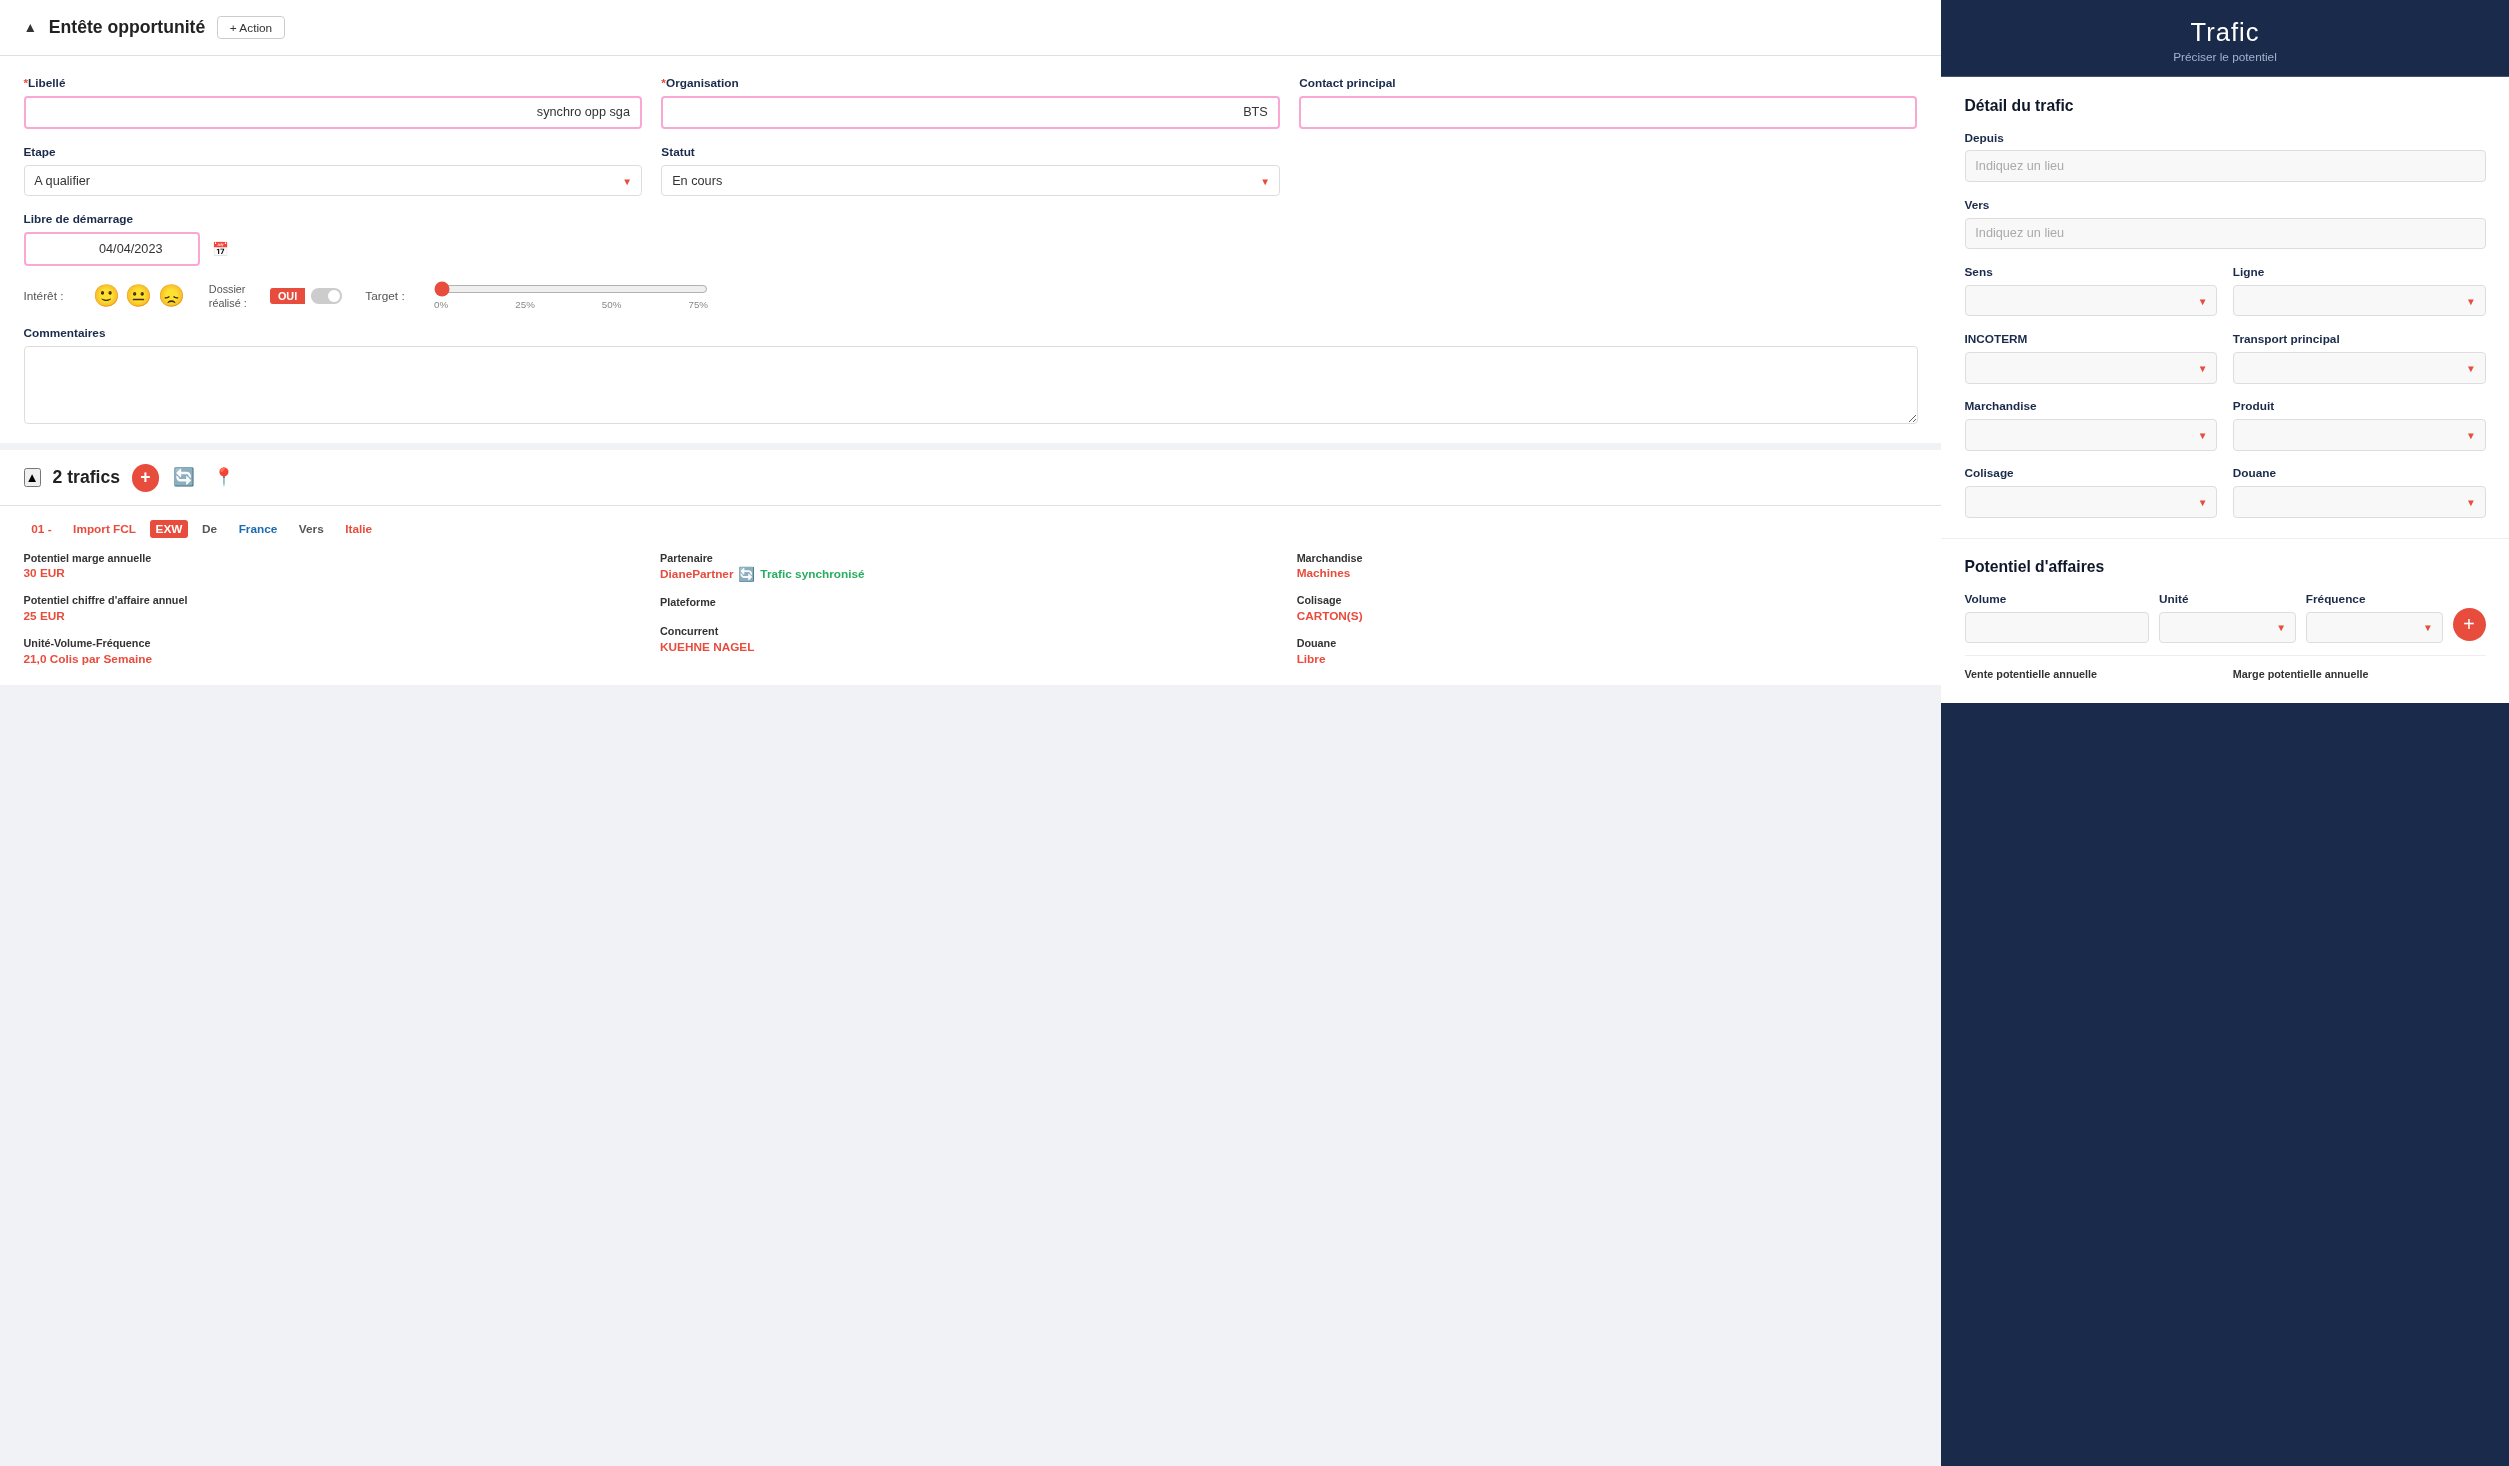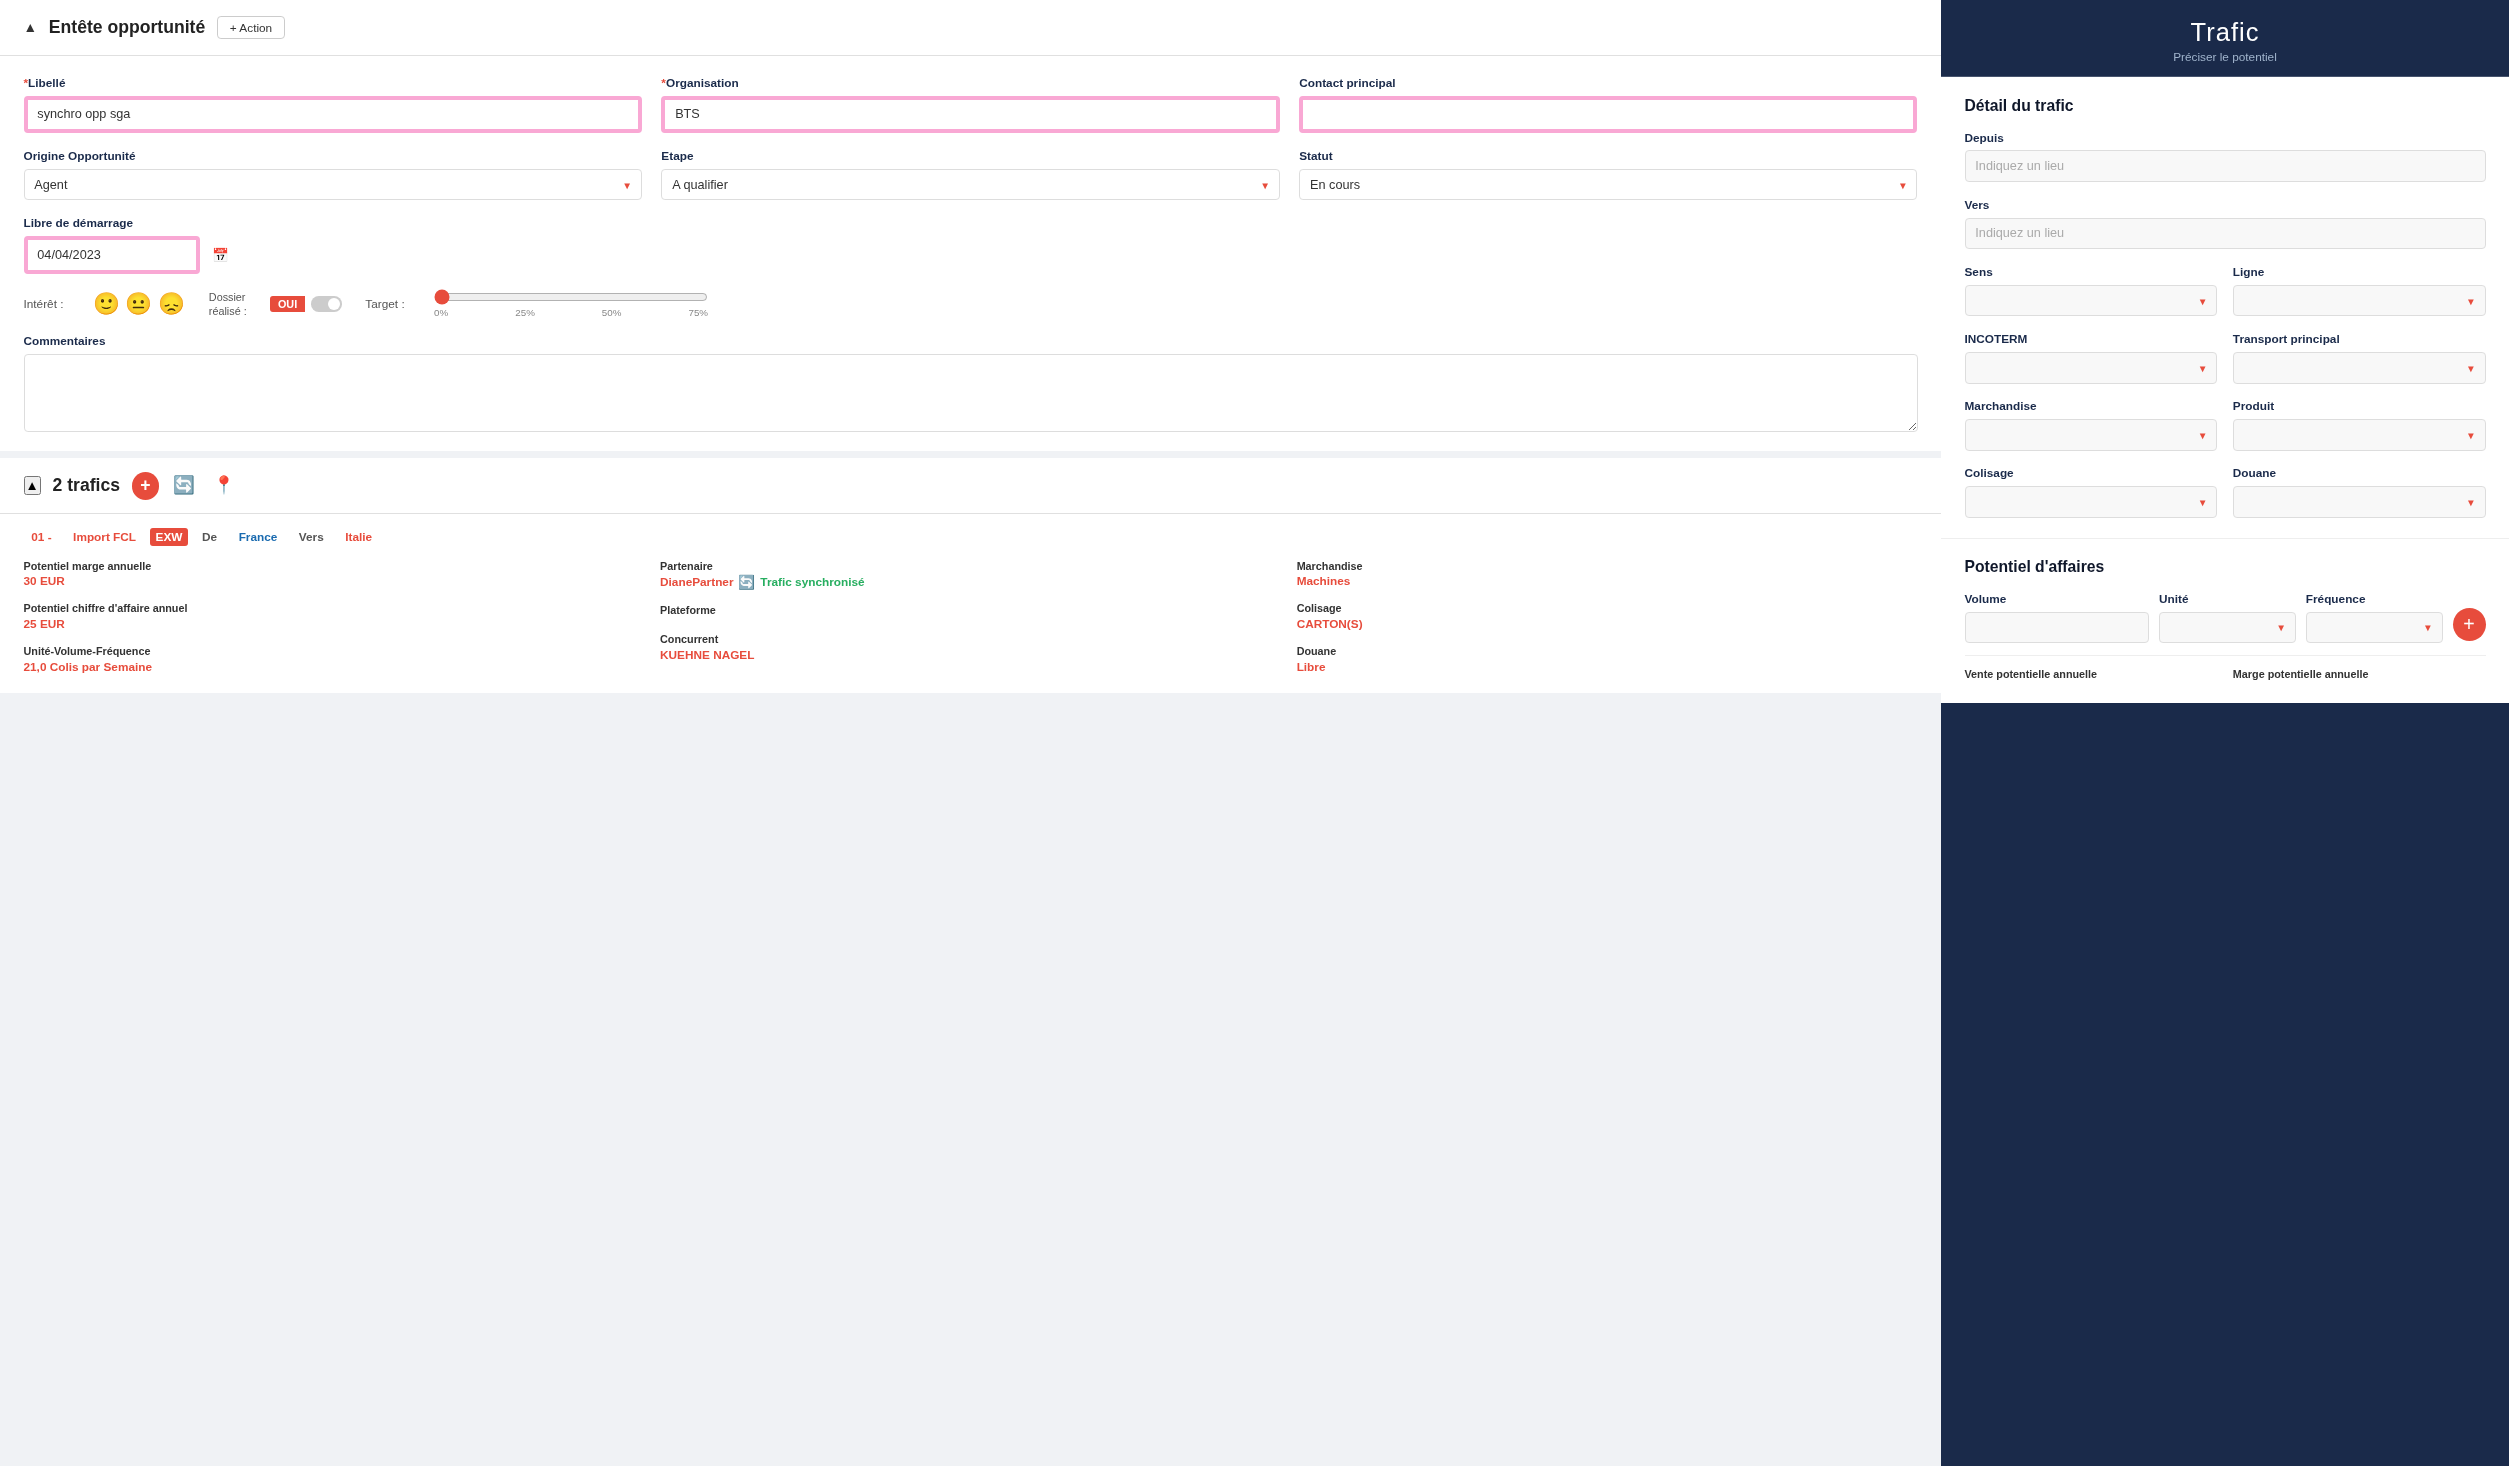--- a/index.html
+++ b/index.html
@@ -214,26 +214,27 @@
       font-size: 11.8px;
       font-weight: 600;
       color: #1a2a4a;
     }
 
     .form-field label .required {
       color: #e74c3c;
     }
 
     .form-field input[type="text"] {
-      border: 4px solid #f9a8d4;
+      border: 2px solid #f9a8d4;
       border-radius: 3.9px;
       padding: 7.8px 9.8px;
       font-size: 12.7px;
       color: #333;
       outline: none;
+      text-align: right;
     }
 
     .form-field .input-with-icon {
       position: relative;
     }
 
     .form-field .input-with-icon input {
       width: 100%;
       padding-right: 35px;
     }
@@ -516,28 +517,20 @@
         <input type="text" value="BTS" style="">
       </div>
       <div class="form-field">
         <label>Contact principal</label>
         <input type="text" style="">
       </div>
     </div>
 
     <div class="form-row cols-3">
       <div class="form-field">
-        <label>Origine Opportunité</label>
-        <div class="form-select-wrap">
-          <select class="form-select">
-            <option>Agent</option>
-          </select>
-        </div>
-      </div>
-      <div class="form-field">
         <label>Etape</label>
         <div class="form-select-wrap">
           <select class="form-select">
             <option>A qualifier</option>
           </select>
         </div>
       </div>
       <div class="form-field">
         <label>Statut</label>
         <div class="form-select-wrap">

